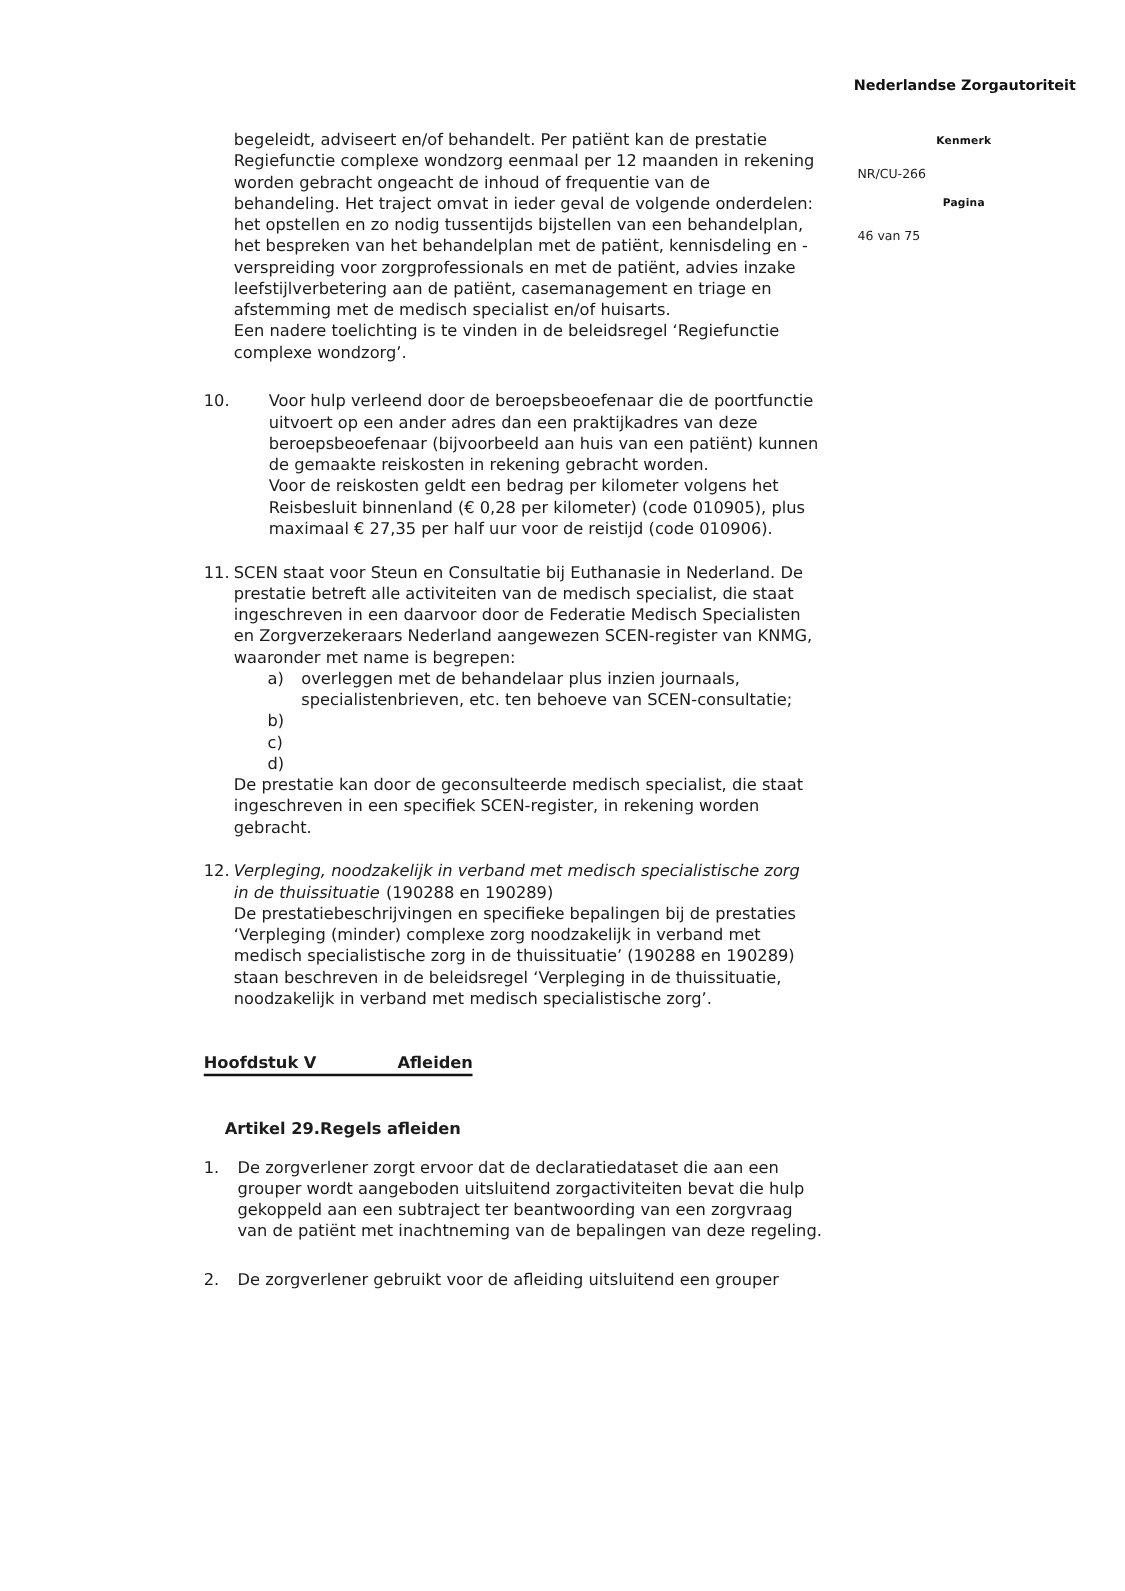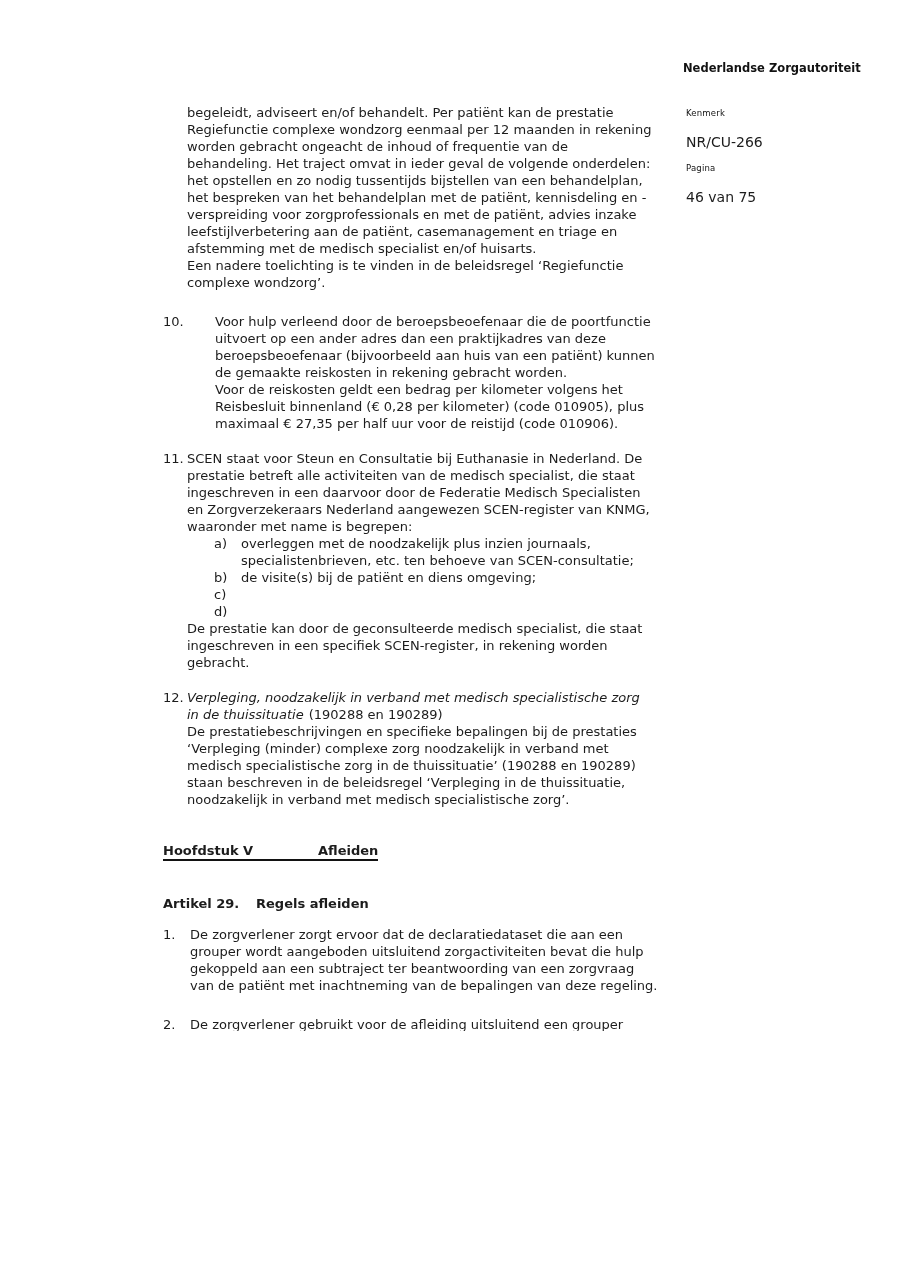--- a/index.html
+++ b/index.html
@@ -22,27 +22,28 @@
     white-space: nowrap;
   }
   .meta {
     position: absolute;
     left: 686px;
     top: 108px;
     width: 170px;
   }
   .meta-label {
     font-size: 8.5px;
-    font-weight: normal;
+    font-weight: bold;
     letter-spacing: 0.2px;
     margin-bottom: 2px;
     color: #121212;
+    text-align: center;
   }
   .meta-value {
-    font-size: 14px;
+    font-size: 10px;
     margin-bottom: 13px;
     color: #1c1c1c;
     margin-top: 16px;
   }
   .doc {
     position: absolute;
     left: 163px;
     top: 104px;
     width: 520px;
     font-size: 13px;
@@ -60,21 +61,21 @@
   .sub-letter { flex: none; width: 27px; }
   .chapter {
     margin-top: 16px;
     display: inline-block;
     font-weight: bold;
     border-bottom: 2px solid #121212;
     padding-bottom: 0px;
   }
   .chapter-label { display: inline-block; width: 155px; }
   .article { margin-top: 34px; display: flex; font-weight: bold; }
-  .article-label { flex: none; width: 93px; }
+  .article-label { flex: none; width: 93px; text-align: right; }
   .rules { margin-top: 14px; }
   .rule { display: flex; margin-bottom: 22px; }
   .rule-num { flex: none; width: 27px; }
 </style>
 </head>
 <body>
 
 <div class="page">
 
   <div class="brand">Nederlandse Zorgautoriteit</div>
@@ -116,26 +117,25 @@
     <div class="item">
       <div class="item-num">11.</div>
       <div class="item-content">
         <div class="lines">SCEN staat voor Steun en Consultatie bij Euthanasie in Nederland. De
 prestatie betreft alle activiteiten van de medisch specialist, die staat
 ingeschreven in een daarvoor door de Federatie Medisch Specialisten
 en Zorgverzekeraars Nederland aangewezen SCEN-register van KNMG,
 waaronder met name is begrepen:</div>
         <div class="sublist-row">
           <div class="sub-letter">a)</div>
-          <div class="lines">overleggen met de noodzakelijk plus inzien journaals,
+          <div class="lines">overleggen met de behandelaar plus inzien journaals,
 specialistenbrieven, etc. ten behoeve van SCEN-consultatie;</div>
         </div>
         <div class="sublist-row">
           <div class="sub-letter">b)</div>
-          <div class="lines">de visite(s) bij de patiënt en diens omgeving;</div>
         </div>
         <div class="sublist-row">
           <div class="sub-letter">c)</div>
         </div>
         <div class="sublist-row">
           <div class="sub-letter">d)</div>
         </div>
         <div class="lines">De prestatie kan door de geconsulteerde medisch specialist, die staat
 ingeschreven in een specifiek SCEN-register, in rekening worden
 gebracht.</div>

